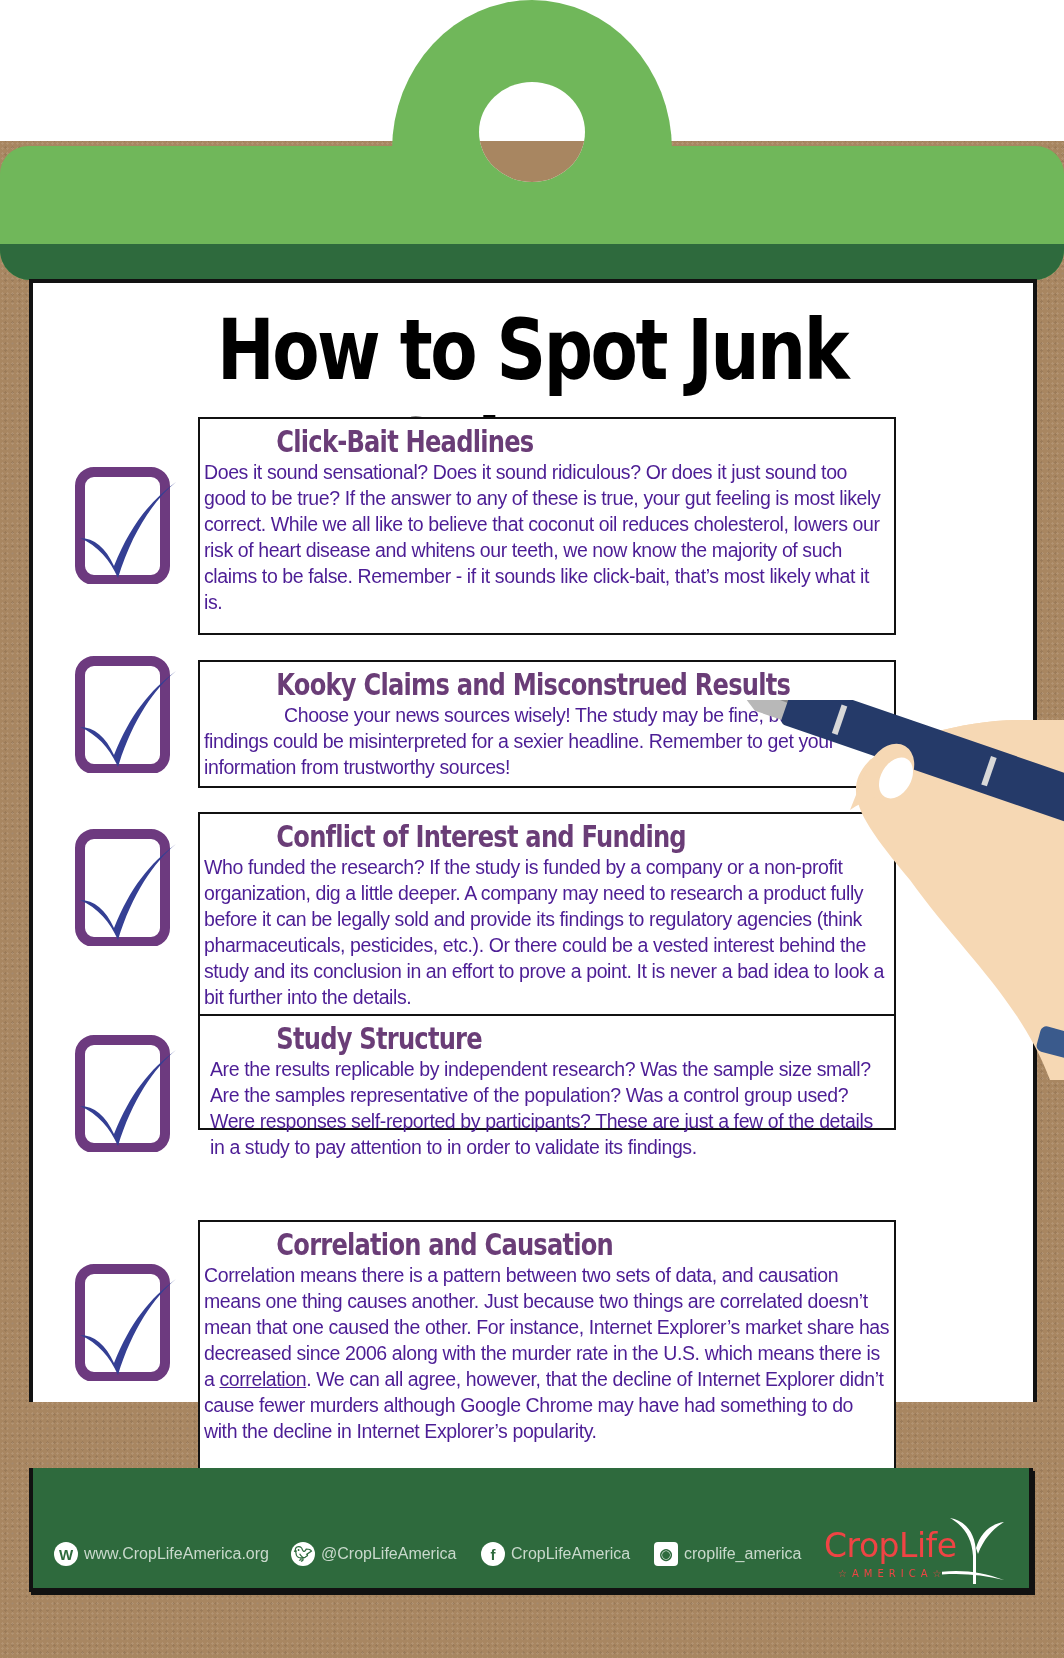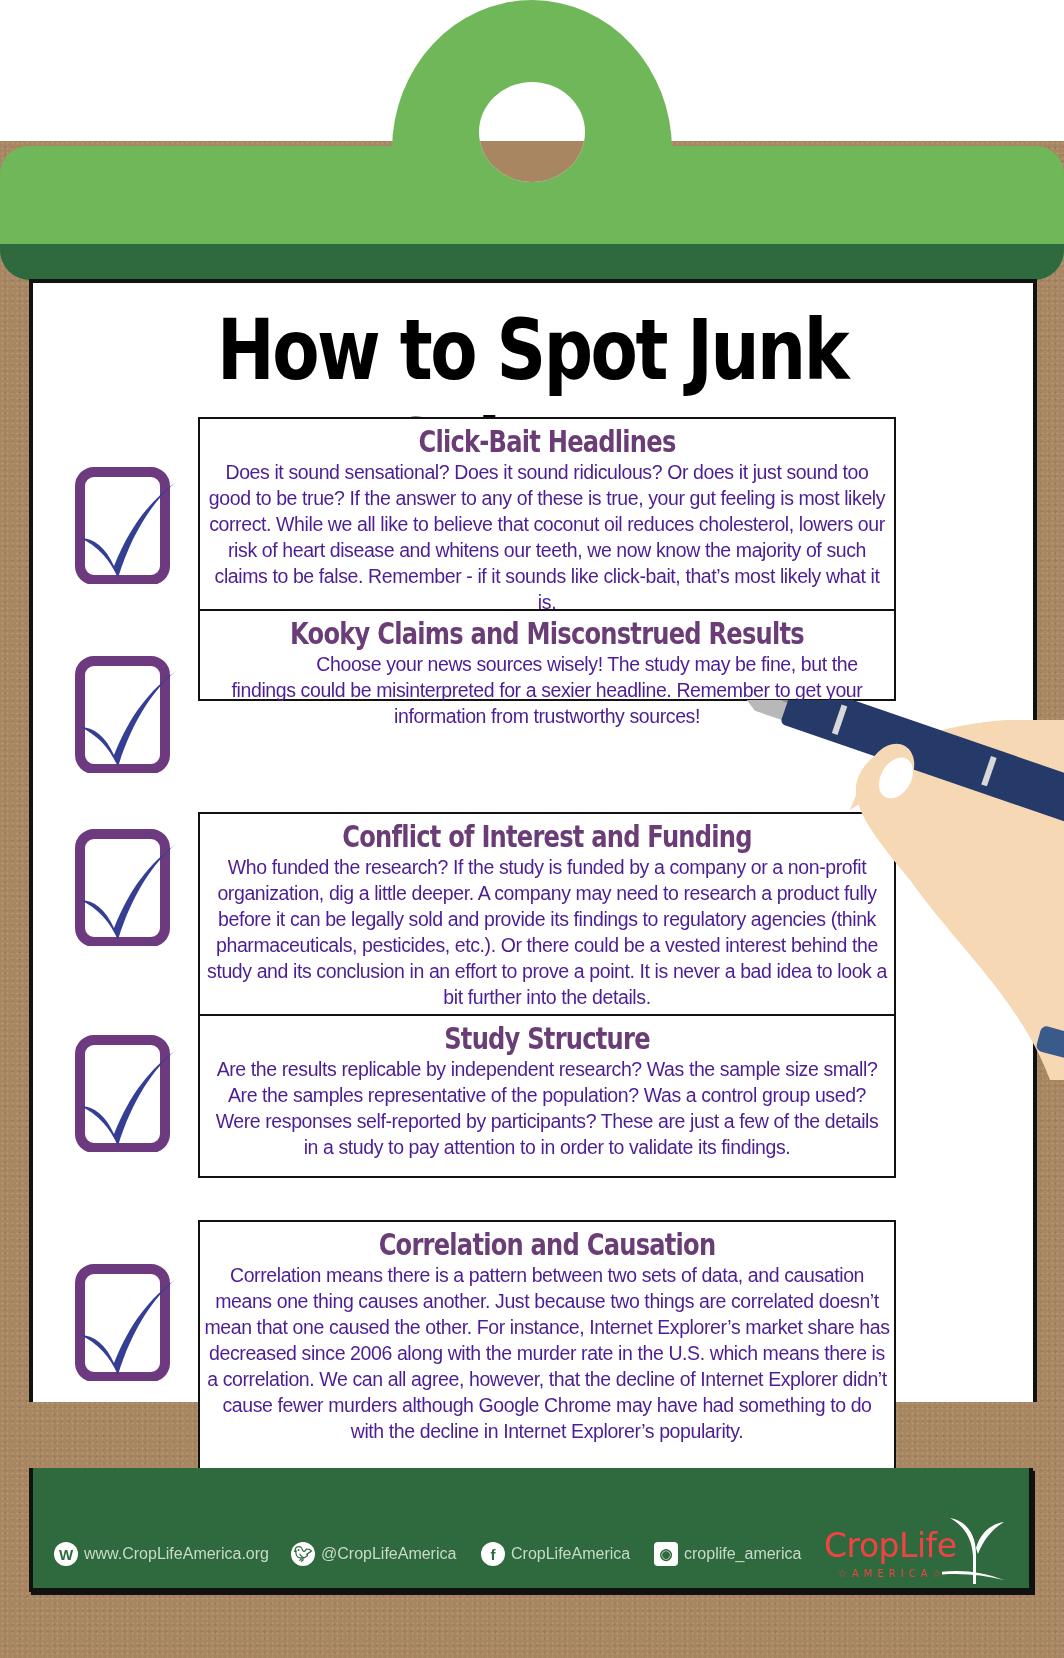--- a/index.html
+++ b/index.html
@@ -44,35 +44,35 @@
   .title {
     position: absolute; left: 0; top: 300px; width: 1064px; text-align: center;
     font-family: "DejaVu Sans", sans-serif; font-weight: bold;
     font-size: 84px; letter-spacing: -3px; color: #000;
     transform: scaleX(0.82); transform-origin: center top;
     line-height: 100px;
   }
   .card {
     position: absolute; left: 198px; width: 698px;
     border: 2.5px solid #111; background: #fff;
-    text-align: center; box-sizing: border-box;
+    box-sizing: border-box;
   }
   .card h2 {
     margin: 4px 0 0 0; color: #6a3d77;
     font-family: "DejaVu Sans", sans-serif; font-weight: bold;
     font-size: 31px; line-height: 36px; letter-spacing: -1px;
     transform: scaleX(0.78); transform-origin: center top;
     white-space: nowrap;
   }
   .card p {
     margin: 0; padding: 0 4px; color: #4c1d95;
     font-family: "Liberation Sans", sans-serif; font-size: 19.5px;
     line-height: 26px; letter-spacing: -0.4px;
   }
-  .card p .u { }
+  .card p .u { text-decoration: underline; }
   .check {
     position: absolute; left: 74px; width: 102px; height: 118px;
   }
   .pen {
     position: absolute; left: 720px; top: 700px; width: 344px; height: 380px;
     pointer-events: none;
   }
   .footer {
     position: absolute; left: 29px; top: 1468px; width: 1004px; height: 124px;
     background: #2e6a3d; border: 4px solid #111; border-top: none; box-sizing: border-box;
@@ -136,31 +136,31 @@
 <svg class="check" style="top:1263px" viewBox="0 0 102 118">
   <rect x="6" y="6" width="85" height="108" rx="14" fill="none" stroke="#6d3a7f" stroke-width="10"></rect>
   <path d="M6 72 C20 72 32 82 40 100 C56 60 76 35 102 16 C80 34 58 66 44 112 C36 94 24 80 6 72 Z" fill="#343f94"></path>
 </svg>
 
 <div class="card" style="top:417px;height:218px">
   <h2>Click-Bait Headlines</h2>
   <p>Does it sound sensational? Does it sound ridiculous? Or does it just sound too good to be true? If the answer to any of these is true, your gut feeling is most likely correct. While we all like to believe that coconut oil reduces cholesterol, lowers our risk of heart disease and whitens our teeth, we now know the majority of such claims to be false. Remember - if it sounds like click-bait, that’s most likely what it is.</p>
 </div>
 
-<div class="card" style="top:609px;height:92px">
+<div class="card" style="top:660px;height:128px">
   <h2>Kooky Claims and Misconstrued Results</h2>
   <p style="padding:0 4px;text-indent:80px">Choose your news sources wisely! The study may be fine, but the findings could be misinterpreted for a sexier headline. Remember to get your information from trustworthy sources!</p>
 </div>
 
 <div class="card" style="top:812px;height:212px">
   <h2>Conflict of Interest and Funding</h2>
   <p>Who funded the research? If the study is funded by a company or a non-profit organization, dig a little deeper. A company may need to research a product fully before it can be legally sold and provide its findings to regulatory agencies (think pharmaceuticals, pesticides, etc.). Or there could be a vested interest behind the study and its conclusion in an effort to prove a point. It is never a bad idea to look a bit further into the details.</p>
 </div>
 
-<div class="card" style="top:1014px;height:164px">
+<div class="card" style="top:1014px;height:116px">
   <h2>Study Structure</h2>
   <p style="padding:0 10px">Are the results replicable by independent research? Was the sample size small? Are the samples representative of the population? Was a control group used? Were responses self-reported by participants? These are just a few of the details in a study to pay attention to in order to validate its findings.</p>
 </div>
 
 <div class="card" style="top:1220px;height:252px">
   <h2>Correlation and Causation</h2>
   <p><span>Correlation means there is a pattern between two sets of data, and causation means one thing causes another. Just because two things are correlated doesn’t mean that one caused the other. For instance, Internet Explorer’s market share has decreased since 2006 along with the murder rate in the U.S. which means there is a </span><span class="u">correlation</span><span>. We can all agree, however, that the decline of Internet Explorer didn’t cause fewer murders although Google Chrome may have had something to do with the decline in Internet Explorer’s popularity.</span></p>
 </div>
 
 <svg class="pen" viewBox="0 0 344 380">

